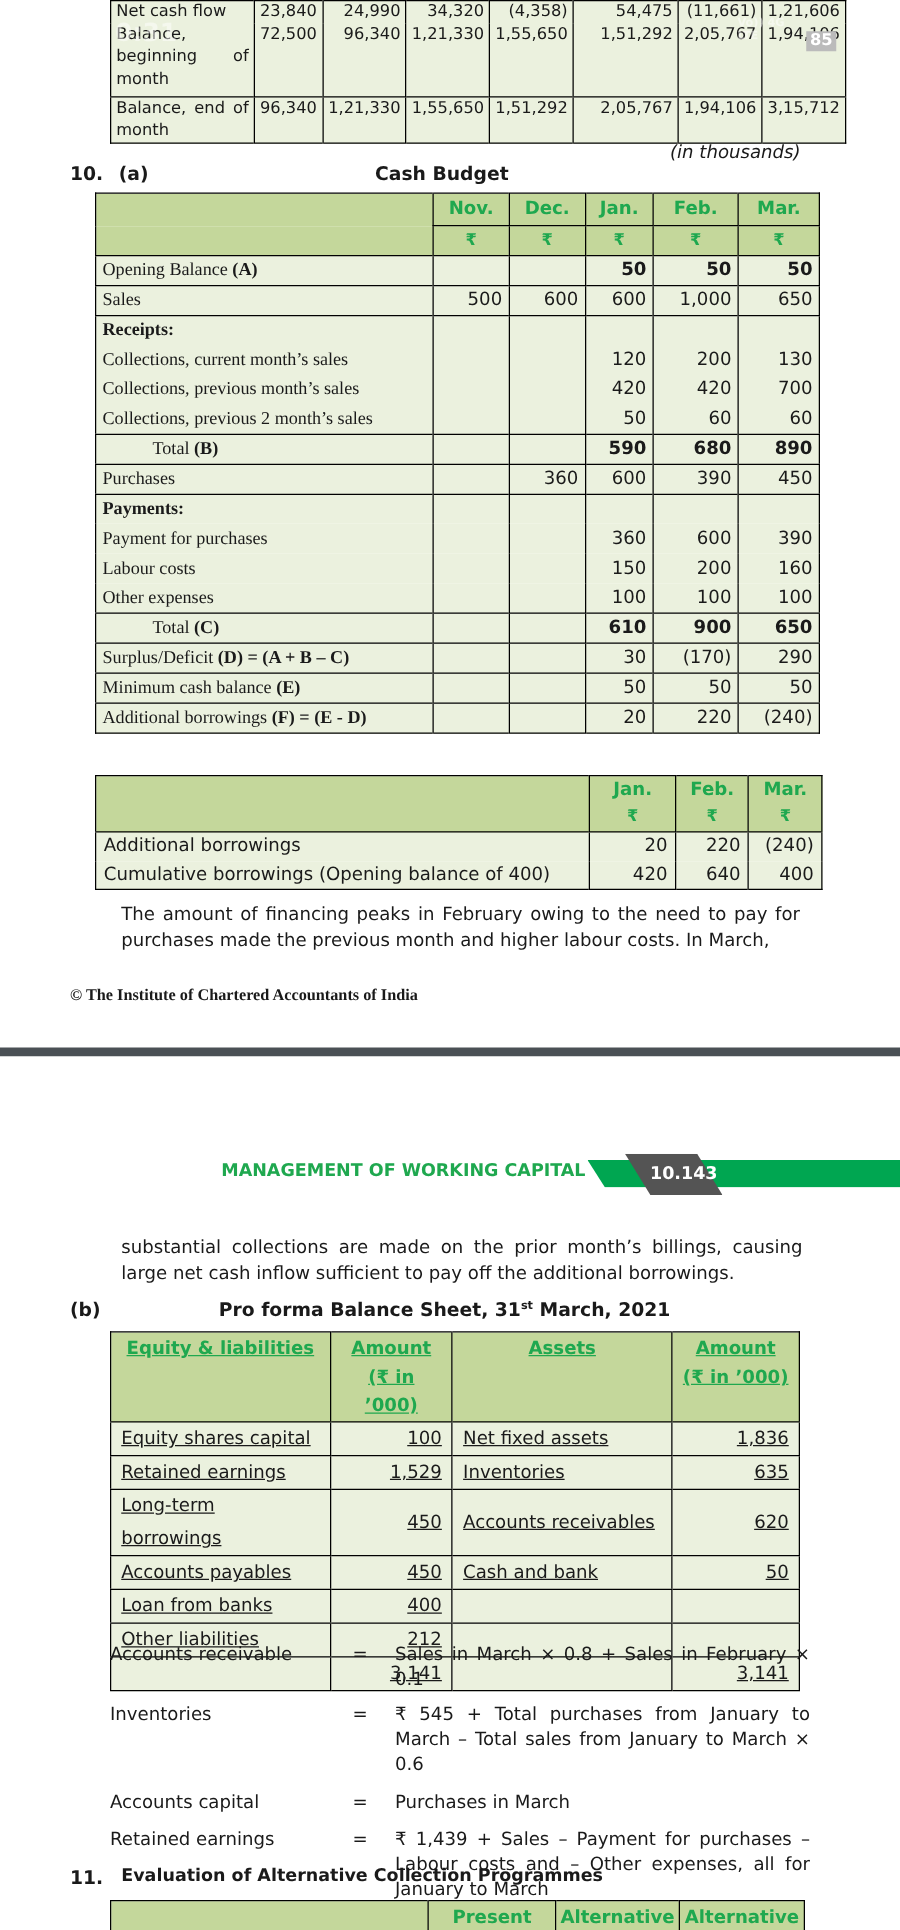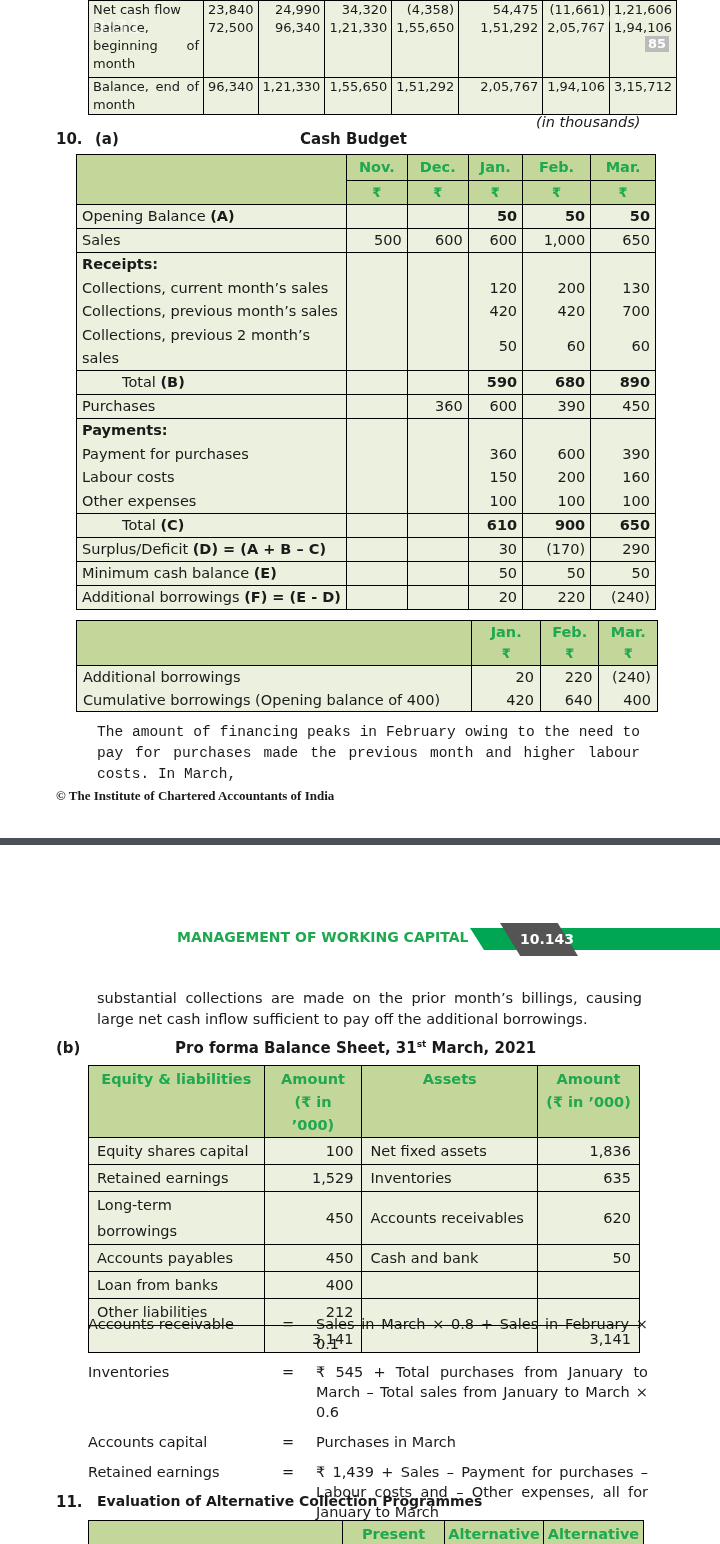--- a/index.html
+++ b/index.html
@@ -18,21 +18,21 @@
   #top-table td { border-left: 1px solid #000; padding: 0 4px; vertical-align: top; line-height: 18px; }
   #top-table td:first-child { border-left: none; width: 115px; text-align: justify; }
   #top-table tr.bal-end td { border-top: 1px solid #000; }
 
   
   .status-overlay { position: absolute; color: rgba(255,255,255,0.85); font-weight: bold; }
 
   
   #cash-budget { position: absolute; left: 76px; top: 154px; width: 580px; border: 1px solid #000; font-size: 14.5px; }
   #cash-budget td { border-left: 1px solid #000; padding: 0 5px; height: 23.8px; line-height: 23px; }
-  #cash-budget td:first-child { border-left: none; width: 270px; }
+  #cash-budget td:first-child { border-left: none; width: 270px; font-family: Liberation Serif, serif; }
   #cash-budget tr.hdr td { text-align: center; }
   #cash-budget tr.hdr1 td { border-bottom: 1px solid #000; height: 26px; }
   #cash-budget tr.hdr2 td { height: 22px; font-size: 13px; }
   #cash-budget tr.sep td { border-top: 1px solid #000; }
   #cash-budget tr.body td { background: #ebf1de; }
   .indent { padding-left: 45px !important; }
 
   
   #borrow { position: absolute; left: 76px; top: 620px; width: 582px; border: 1px solid #000; font-size: 14.5px; }
   #borrow td { border-left: 1px solid #000; padding: 0 6px; height: 23px; line-height: 22px; }
@@ -45,21 +45,21 @@
   .divider { position: absolute; left: 0; top: 838px; width: 720px; height: 7px; background: #4a5055; }
 
   
   .run-title { position: absolute; left: 177px; top: 929px; font-size: 14px; font-weight: bold; color: #1fa84f; }
   .ribbon-green { position: absolute; left: 470px; top: 928px; width: 250px; height: 22px; background: #00a651; clip-path: polygon(0 0, 100% 0, 100% 100%, 14px 100%); }
   .ribbon-dark { position: absolute; left: 500px; top: 923px; width: 78px; height: 33px; background: #545454; clip-path: polygon(0 0, 74% 0, 100% 100%, 26% 100%); }
   .ribbon-num { position: absolute; left: 520px; top: 931px; font-size: 14px; font-weight: bold; color: #fff; }
 
   
   #bs { position: absolute; left: 88px; top: 1065px; width: 552px; border: 1px solid #000; font-size: 14.5px; }
-  #bs td { border-left: 1px solid #000; padding: 0 8px; height: 27px; line-height: 26px; background: #ebf1de; }
+  #bs td { border-left: 1px solid #000; padding: 0 8px; height: 27px; line-height: 26px; background: #ebf1de; text-decoration: underline; }
   #bs td:first-child { border-left: none; }
   #bs tr.hdr td { background: #c4d79b; text-align: center; vertical-align: top; line-height: 23px; padding-top: 2px; height: 48px; border-bottom: 1px solid #000; }
   #bs tr.body td { border-bottom: 1px solid #000; }
 
   .defs { position: absolute; left: 88px; top: 1314px; width: 560px; font-size: 14.5px; }
   .def-row { display: flex; margin-bottom: 8px; line-height: 20px; gap: 22px; }
   .def-label { width: 172px; flex-shrink: 0; }
   .def-eq { width: 12px; flex-shrink: 0; }
   .def-val { flex: 1; text-align: justify; }
 
@@ -101,21 +101,21 @@
     <td class="num">1,51,292</td>
     <td class="num">2,05,767</td>
     <td class="num">1,94,106</td>
     <td class="num">3,15,712</td>
   </tr>
 </tbody>
   </table>
 
 <div class="status-overlay" style="left:92px;top:14px;font-size:20px;opacity:0.55;">0:31</div>
 <div class="status-overlay" style="left:590px;top:14px;font-size:9px;opacity:0.6;width:50px;">Vo)) 4G LTE</div>
-<div class="status-overlay" style="left:645px;top:36px;width:24px;height:16px;background:#bbbbbb;font-size:13px;color:#fff;line-height:16px;text-align:center;"><span>85</span></div>
+<div class="status-overlay" style="left:645px;top:25px;width:24px;height:16px;background:#bbbbbb;font-size:13px;color:#fff;line-height:16px;text-align:center;"><span>85</span></div>
 
 <div class="abs b" style="left:56px;top:130px;font-size:15px;">10.</div>
 <div class="abs b" style="left:95px;top:130px;font-size:15px;">(a)</div>
 <div class="abs b" style="left:300px;top:130px;font-size:15px;">Cash Budget</div>
 <div class="abs" style="left:536px;top:114px;font-size:14.5px;font-style:italic;">(in thousands)</div>
 
 <table id="cash-budget">
   <tbody>
       <tr class="hdr hdr1 hdr-green">
     <td style="border-bottom:none;"></td>
@@ -299,21 +299,21 @@
   </tr>
   <tr class="body-green">
     <td>Cumulative borrowings (Opening balance of 400)</td>
     <td class="num">420</td>
     <td class="num">640</td>
     <td class="num">400</td>
   </tr>
 </tbody>
   </table>
 
-<p class="para" style="left:97px;top:722px;width:543px;font-family:Liberation Mono, monospace;">The amount of financing peaks in February owing to the need to pay for purchases made the previous month and higher labour costs. In March,</p>
+<p class="para" style="left:97px;top:722px;width:543px;">The amount of financing peaks in February owing to the need to pay for purchases made the previous month and higher labour costs. In March,</p>
 
 <div class="abs" style="left:56px;top:788px;font-family:'Liberation Serif','DejaVu Serif',serif;font-weight:bold;font-size:13px;">© The Institute of Chartered Accountants of India</div>
 
 <div class="divider"></div>
 
 <div class="run-title">MANAGEMENT OF WORKING CAPITAL</div>
 <div class="ribbon-green"></div>
 <div class="ribbon-dark"></div>
 <div class="ribbon-num">10.143</div>
 

